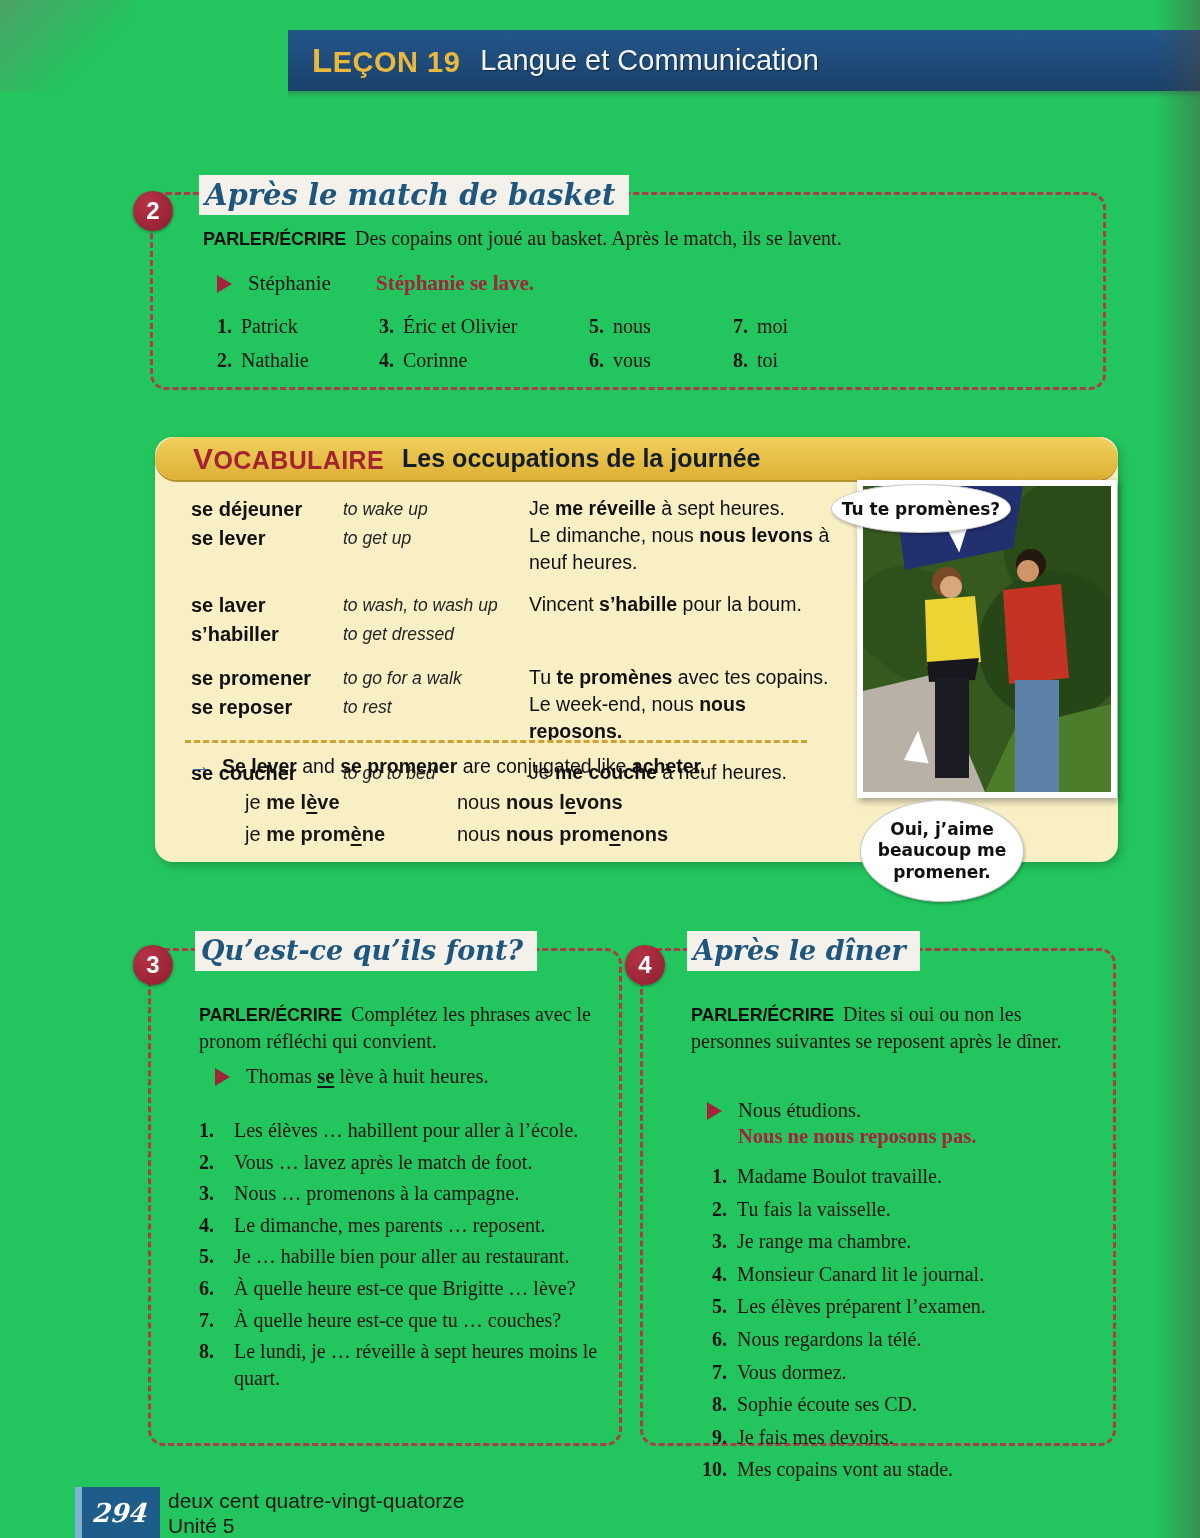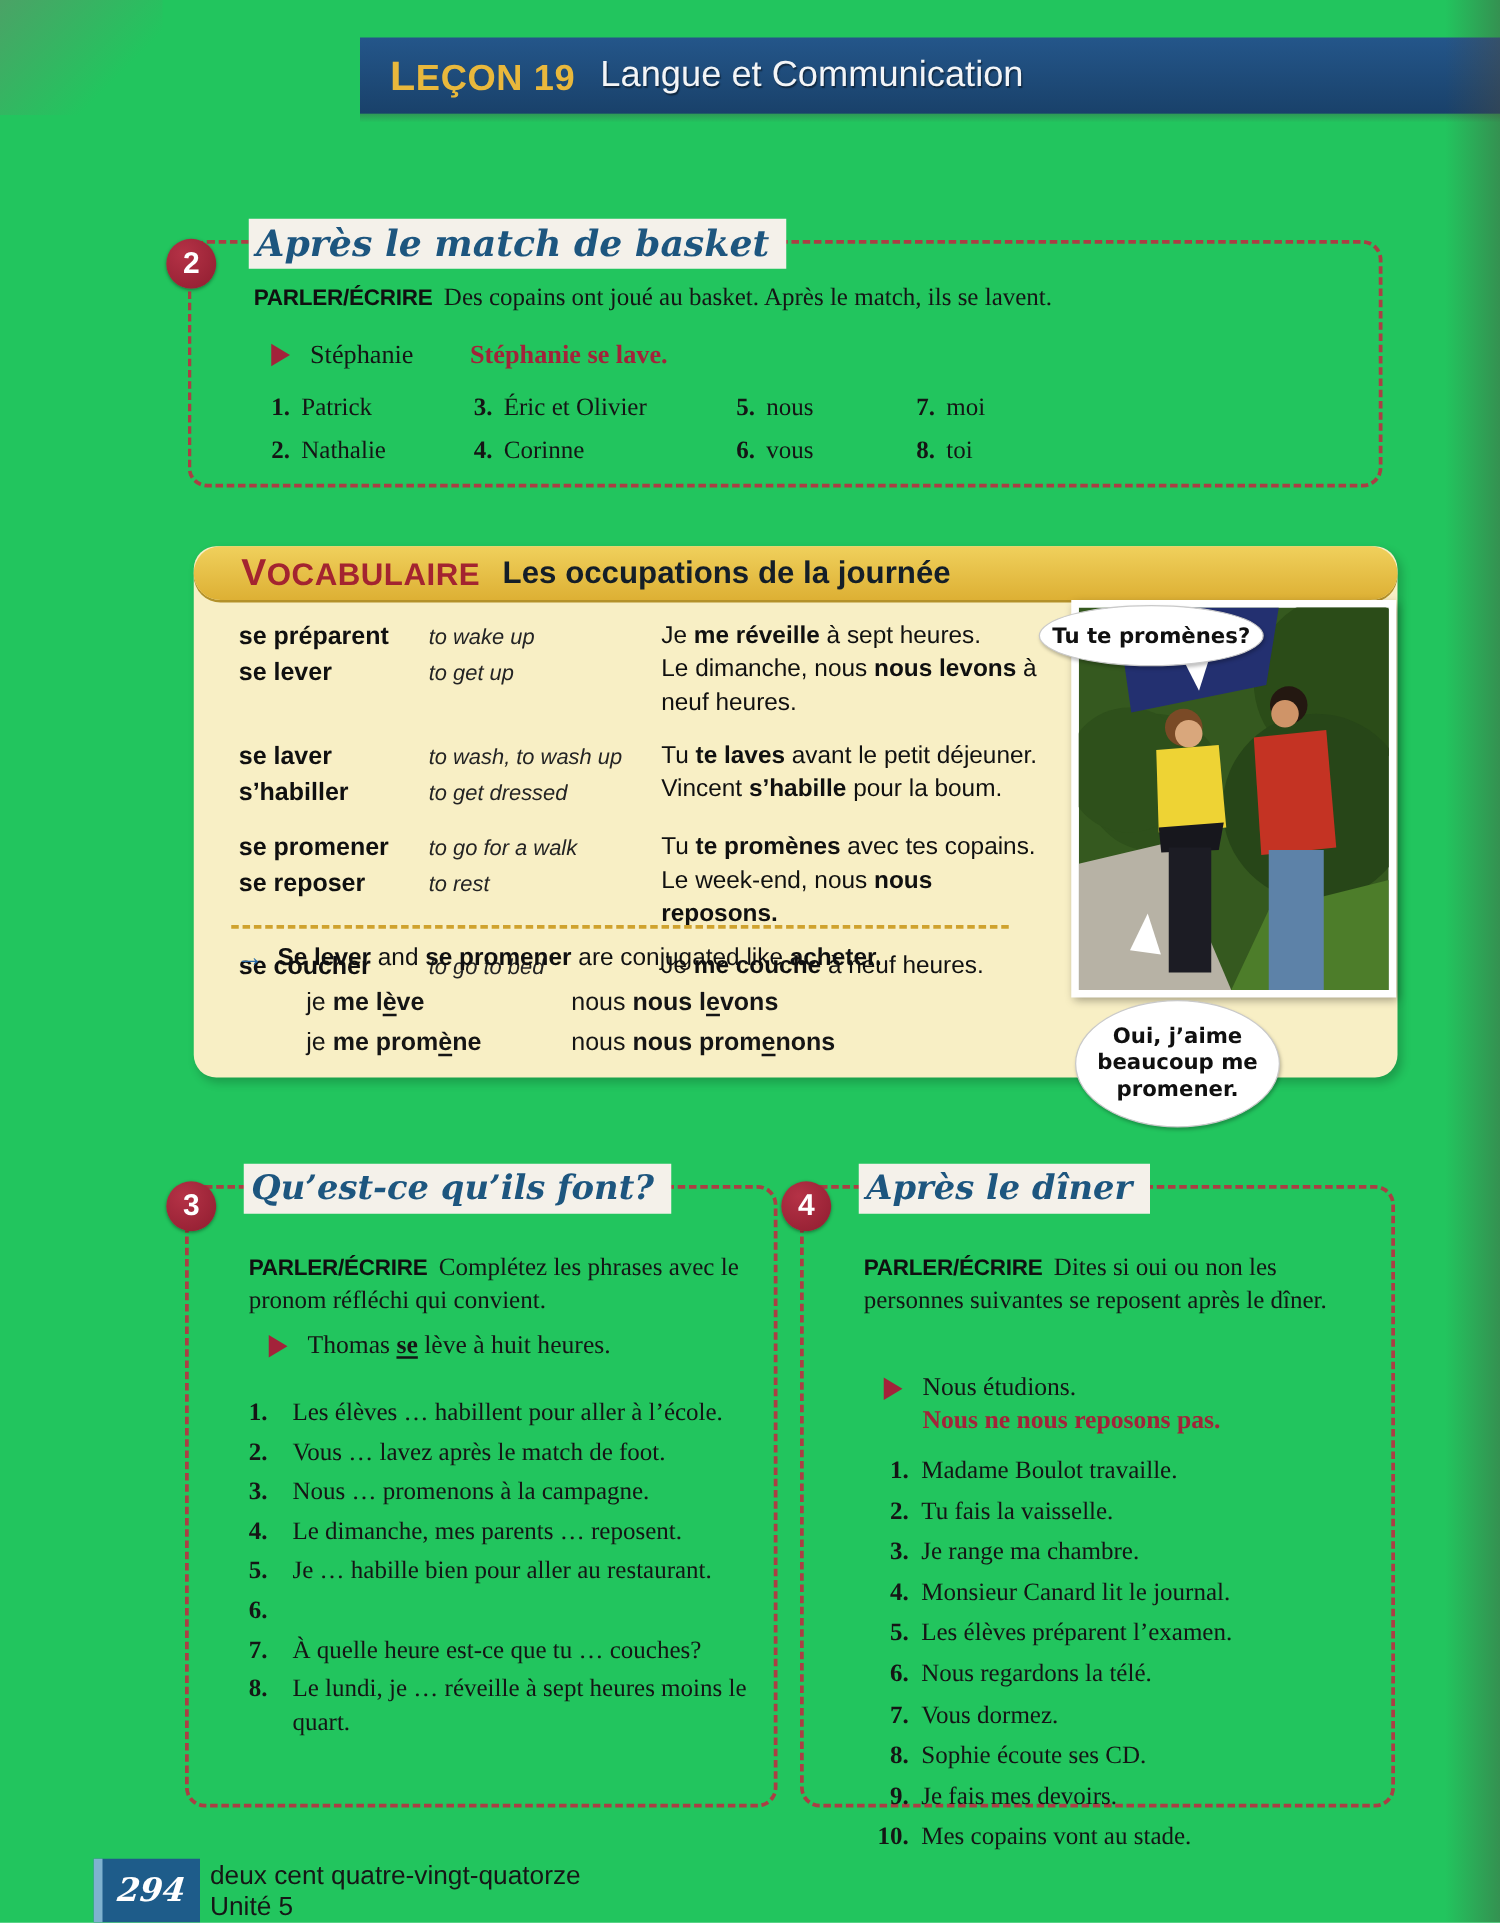--- a/index.html
+++ b/index.html
@@ -185,21 +185,21 @@
   <div class="vocab">
     <div class="vocab-head">
       <span class="vlabel">VOCABULAIRE</span>
       <span class="vtitle">Les occupations de la journée</span>
     </div>
 
     <div class="vgroups">
       <div class="vgroup">
         <div class="vverbs">
           <div class="vrow">
-              <span class="v">se préparent</span>
+              <span class="v">se déjeuner</span>
               <span class="tr">to wake up</span>
             </div>
           <div class="vrow">
               <span class="v">se lever</span>
               <span class="tr">to get up</span>
             </div>
         </div>
         <div class="vex">
           <div><span>Je </span><span class="seg-b">me réveille</span><span> à sept heures.</span></div>
           <div><span>Le dimanche, nous </span><span class="seg-b">nous levons</span><span> à neuf heures.</span></div>
@@ -211,21 +211,20 @@
           <div class="vrow">
               <span class="v">se laver</span>
               <span class="tr">to wash, to wash up</span>
             </div>
           <div class="vrow">
               <span class="v">s’habiller</span>
               <span class="tr">to get dressed</span>
             </div>
         </div>
         <div class="vex">
-          <div><span>Tu </span><span class="seg-b">te laves</span><span> avant le petit déjeuner.</span></div>
           <div><span>Vincent </span><span class="seg-b">s’habille</span><span> pour la boum.</span></div>
         </div>
       </div>
 
       <div class="vgroup">
         <div class="vverbs">
           <div class="vrow">
               <span class="v">se promener</span>
               <span class="tr">to go for a walk</span>
             </div>
@@ -333,20 +332,21 @@
       <div class="item">
           <span class="num">4.</span>
           <span class="txt">Le dimanche, mes parents … reposent.</span>
         </div>
       <div class="item">
           <span class="num">5.</span>
           <span class="txt">Je … habille bien pour aller au restaurant.</span>
         </div>
       <div class="item">
           <span class="num">6.</span>
+          <span class="txt">À quelle heure est-ce que Brigitte … lève?</span>
         </div>
       <div class="item">
           <span class="num">7.</span>
           <span class="txt">À quelle heure est-ce que tu … couches?</span>
         </div>
       <div class="item">
           <span class="num">8.</span>
           <span class="txt">Le lundi, je … réveille à sept heures moins le quart.</span>
         </div>
     </div>

